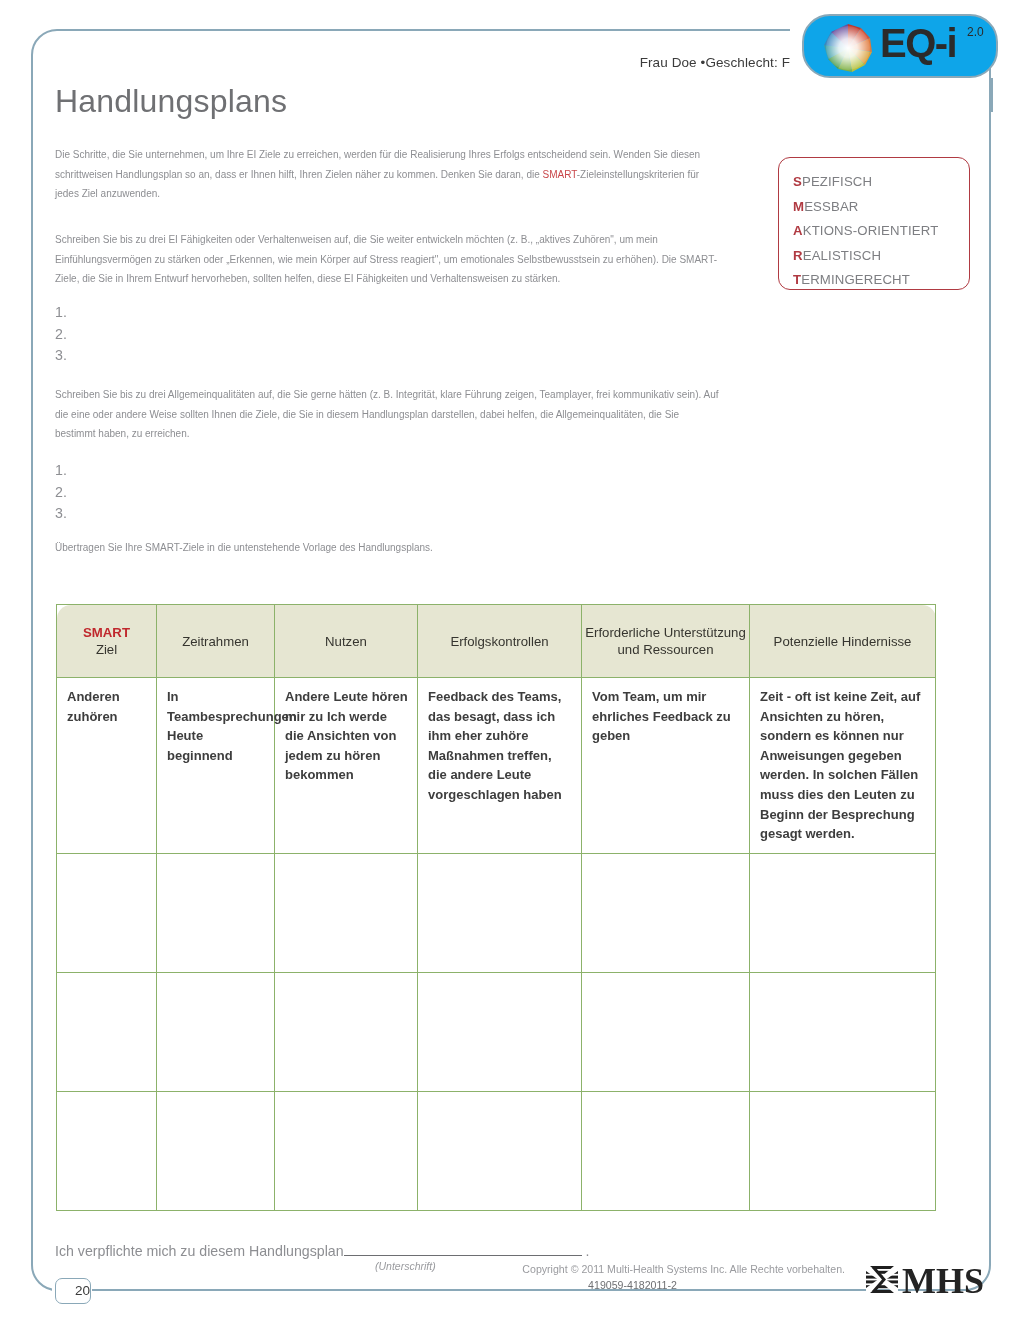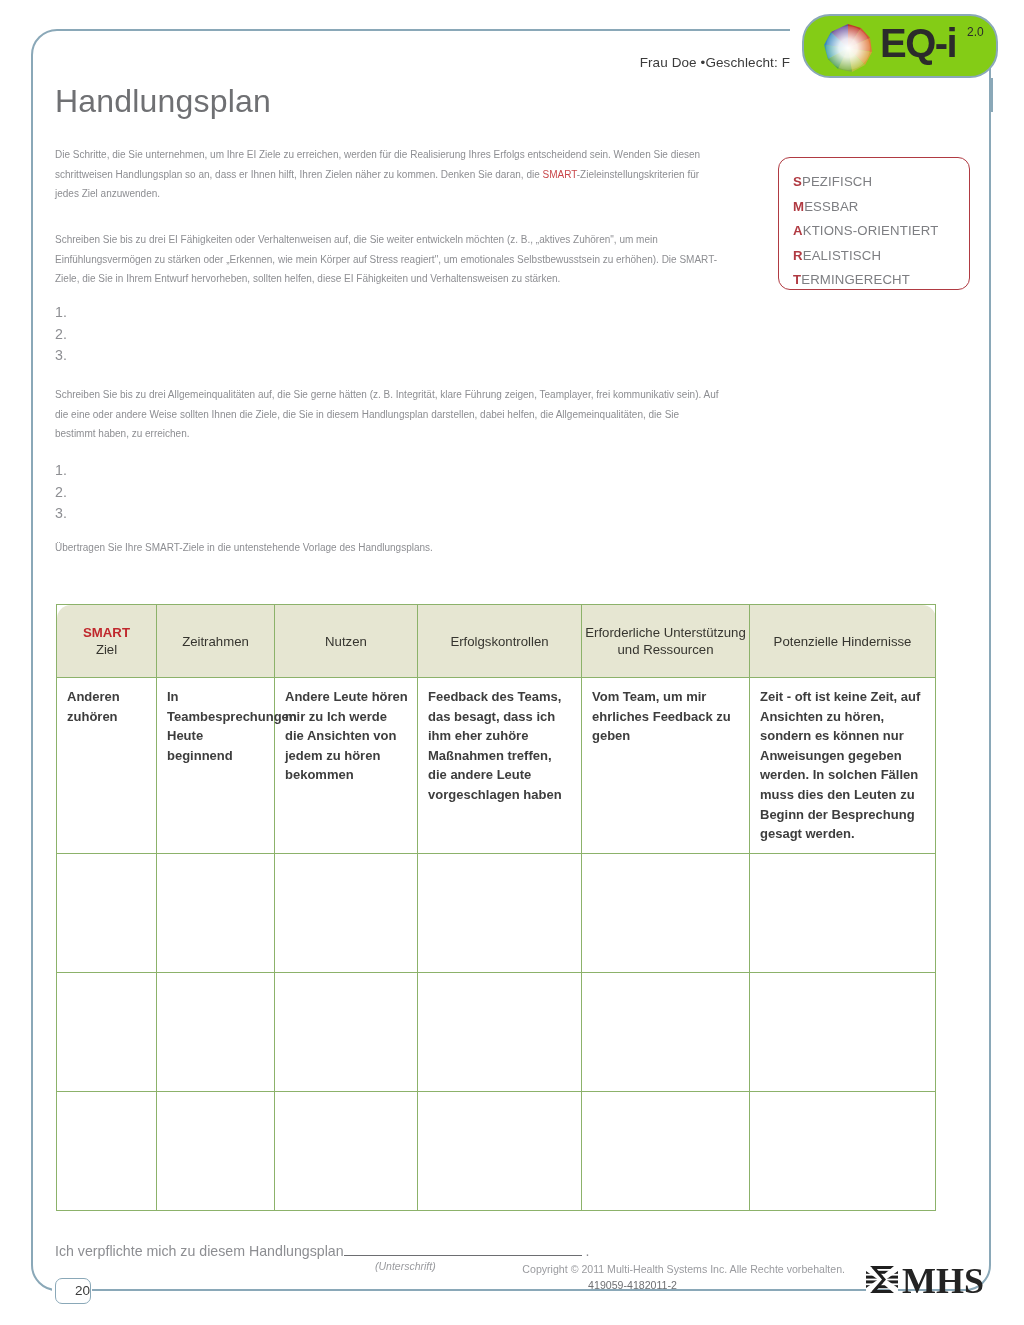--- a/index.html
+++ b/index.html
@@ -67,21 +67,21 @@
   }
 
   #logo-badge {
     position: absolute;
     left: 802px;
     top: 14px;
     width: 196px;
     height: 64px;
     border: 2px solid #8aa8b8;
     border-radius: 28px;
-    background: #84cc16;
+    background: #0ea5e9;
     box-sizing: border-box;
   }
   #logo-mark {
     position: absolute;
     left: 18px;
     top: 6px;
     width: 52px;
     height: 52px;
   }
   #logo-wordmark {
@@ -335,21 +335,21 @@
       <path d="M0,0 L-24,-3 L-17,-16 Z" fill="#3b87bf"></path>
       <path d="M0,0 L-17,-16 L0,-24 Z" fill="#6a4f9c"></path>
       <circle cx="0" cy="0" r="22" fill="url(#glow)"></circle>
     </g>
   </svg>
   <div id="logo-wordmark">EQ-i</div>
   <div id="logo-sup">2.0</div>
 </div>
 <div id="logo-stem"></div>
 
-<div id="page-title">Handlungsplan</div>
+<div id="page-title">Handlungsplans</div>
 
 <div class="body-para" id="para-1"><span>Die Schritte, die Sie unternehmen, um Ihre EI Ziele zu erreichen, werden für die Realisierung Ihres Erfolgs entscheidend sein. Wenden Sie diesen schrittweisen Handlungsplan so an, dass er Ihnen hilft, Ihren Zielen näher zu kommen. Denken Sie daran, die </span><span class="smart-red">SMART</span><span>-Zieleinstellungskriterien für jedes Ziel anzuwenden.</span></div>
 
 <div class="body-para" id="para-2">Schreiben Sie bis zu drei EI Fähigkeiten oder Verhaltenweisen auf, die Sie weiter entwickeln möchten (z. B., „aktives Zuhören", um mein Einfühlungsvermögen zu stärken oder „Erkennen, wie mein Körper auf Stress reagiert", um emotionales Selbstbewusstsein zu erhöhen). Die SMART-Ziele, die Sie in Ihrem Entwurf hervorheben, sollten helfen, diese EI Fähigkeiten und Verhaltensweisen zu stärken.</div>
 
 <div class="num-list" id="list-1">
   <div>1.</div>
   <div>2.</div>
   <div>3.</div>
 </div>

